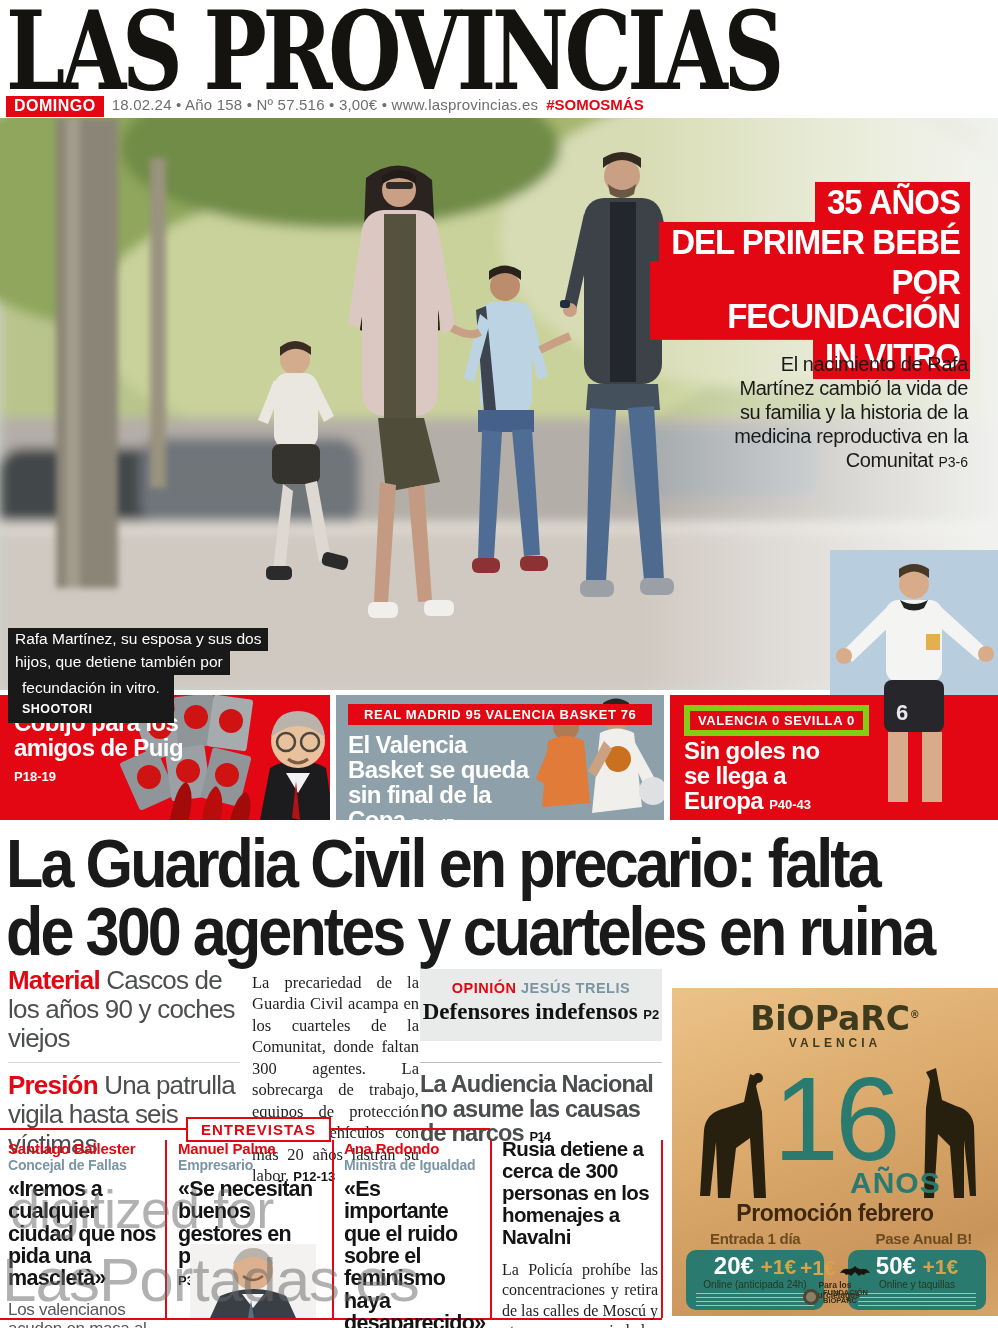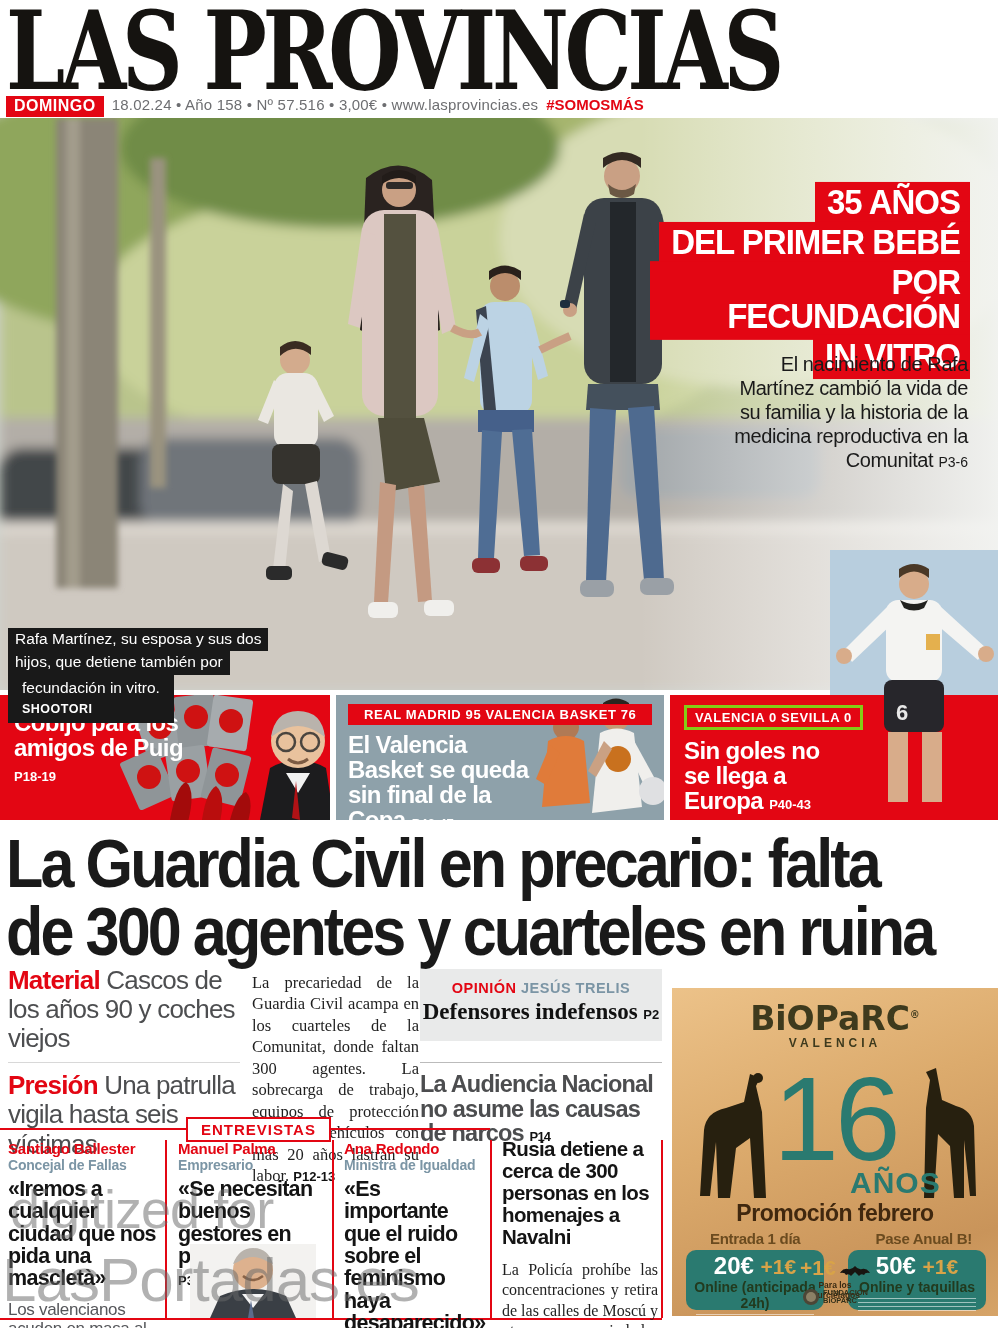--- a/index.html
+++ b/index.html
@@ -42,21 +42,21 @@
   .strip-red { background:#e30613; }
   .strip h3 { color:#fff; font-weight:bold; font-size:24px; line-height:1.04; letter-spacing:-0.6px; }
   .strip .pg { font-size:13px; letter-spacing:0; }
   #strip-puig { left:0; width:330px; }
   #strip-puig h3 { position:absolute; left:14px; top:16px; width:170px; z-index:2; }
   #strip-basket { left:336px; width:328px; background:#8ea1aa; }
   .score-label { display:inline-block; margin:9px 0 0 12px; background:#e30613; color:#fff;
     font-weight:bold; font-size:13px; letter-spacing:.6px; padding:3px 16px; position:relative; z-index:2; }
   #strip-basket h3 { position:absolute; left:12px; top:38px; width:185px; z-index:2; }
   #strip-futbol { left:670px; width:328px; }
-  .match-label { display:inline-block; margin:10px 0 0 14px; border:3px solid #84cc16; color:#fff;
+  .match-label { display:inline-block; margin:10px 0 0 14px; border:6px solid #84cc16; color:#fff;
     font-weight:bold; font-size:13px; letter-spacing:.6px; padding:2px 8px; position:relative; z-index:2; }
   #strip-futbol h3 { position:absolute; left:14px; top:44px; width:160px; z-index:2; }
   .player-cut { position:absolute; left:830px; top:550px; width:168px; height:270px; z-index:5; }
   
   .main-head { position:absolute; left:6px; top:830px; width:992px;
     font-weight:bold; font-size:63px; line-height:0.98; letter-spacing:-3px; color:#1a1a1a;
     transform:scale(0.97,1.1); transform-origin:0 0; }
   
   .col1 { position:absolute; left:8px; top:966px; width:232px; }
   .col1 p { font-size:26px; line-height:1.12; letter-spacing:-0.8px; color:#4d4e50; }
@@ -100,21 +100,21 @@
   .ad-sub { text-align:center; font-weight:bold; font-size:12px; letter-spacing:4px; color:#3e3a1d; margin-top:1px; }
   .ad-16 { position:absolute; left:0; top:72px; width:326px; text-align:center;
     font-weight:normal; font-size:118px; line-height:1; color:#2a7a70; letter-spacing:-4px; }
   .ad-anos { position:absolute; left:178px; top:178px; font-weight:bold; font-size:30px; color:#2a7a70; letter-spacing:1px; }
   .ad-promo { position:absolute; left:0; top:212px; width:326px; text-align:center;
     font-weight:bold; font-size:23px; letter-spacing:-0.5px; color:#40280f; }
   .ad-collabel { position:absolute; font-weight:bold; font-size:15px; color:#6b4b1f; letter-spacing:-0.3px; }
   .ad-box { position:absolute; top:262px; width:138px; height:60px; background:#2a7a70; border-radius:10px; text-align:center; }
   .ad-price { margin-top:4px; font-weight:bold; font-size:24px; color:#fff; line-height:1; }
   .ad-price .plus { color:#d8a348; font-size:21px; }
-  .ad-note { font-weight:bold; font-size:14px; color:#223a1e; margin-top:1px; }
+  .ad-note { font-weight:normal; font-size:10px; color:#223a1e; margin-top:1px; }
   .fineprint { margin:3px auto 0; width:118px; height:16px;
     background:repeating-linear-gradient(to bottom, rgba(255,255,255,.55) 0 1px, transparent 1px 4px); }
   .ad-mid { position:absolute; left:122px; top:268px; width:82px; text-align:center; }
   .ad-mid .plus { font-weight:bold; font-size:21px; color:#d8a348; }
   .ad-mid .note { font-weight:bold; font-size:8.5px; color:#3a2a12; }
   .fund { position:absolute; left:122px; top:300px; width:82px; display:flex; align-items:center; gap:3px; justify-content:center; }
   .fund .txt { font-weight:bold; font-size:7.5px; color:#33301a; text-align:left; line-height:1.1; }
   
   .wm { position:absolute; z-index:30; color:rgba(105,105,105,0.52); font-weight:normal; pointer-events:none; }
   .wm1 { left:10px; top:1178px; font-size:54px; letter-spacing:-1px; }

